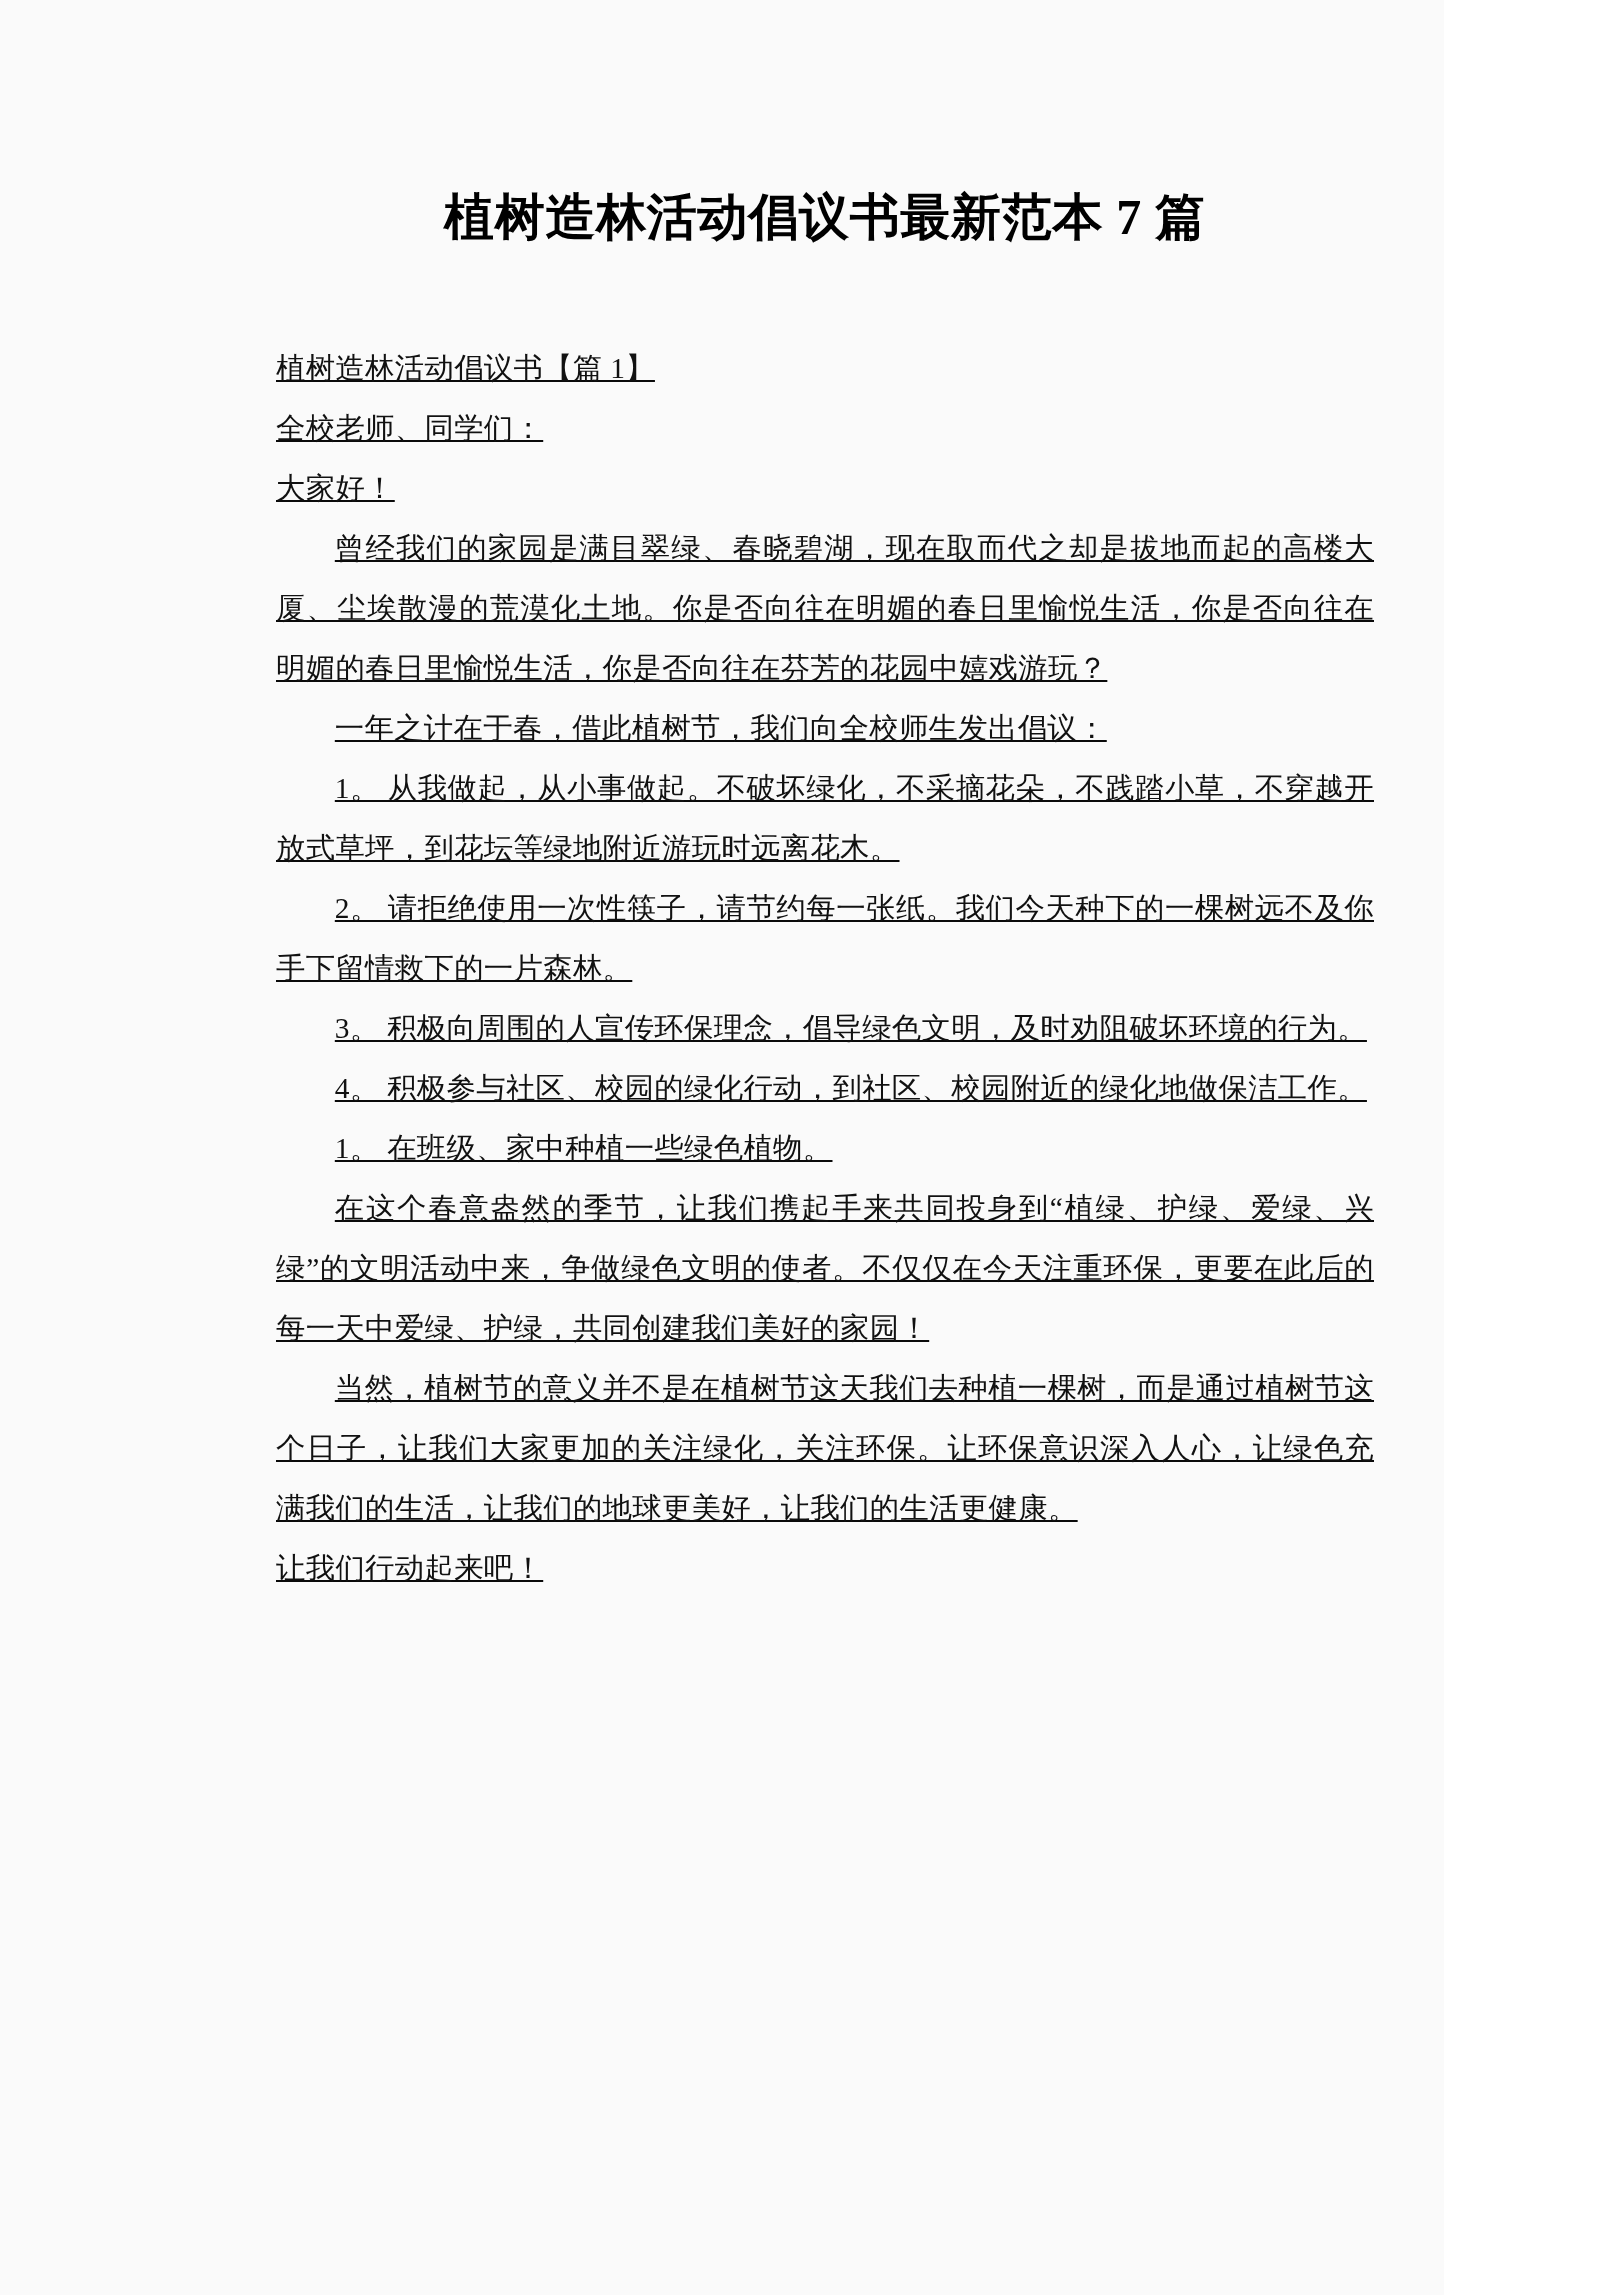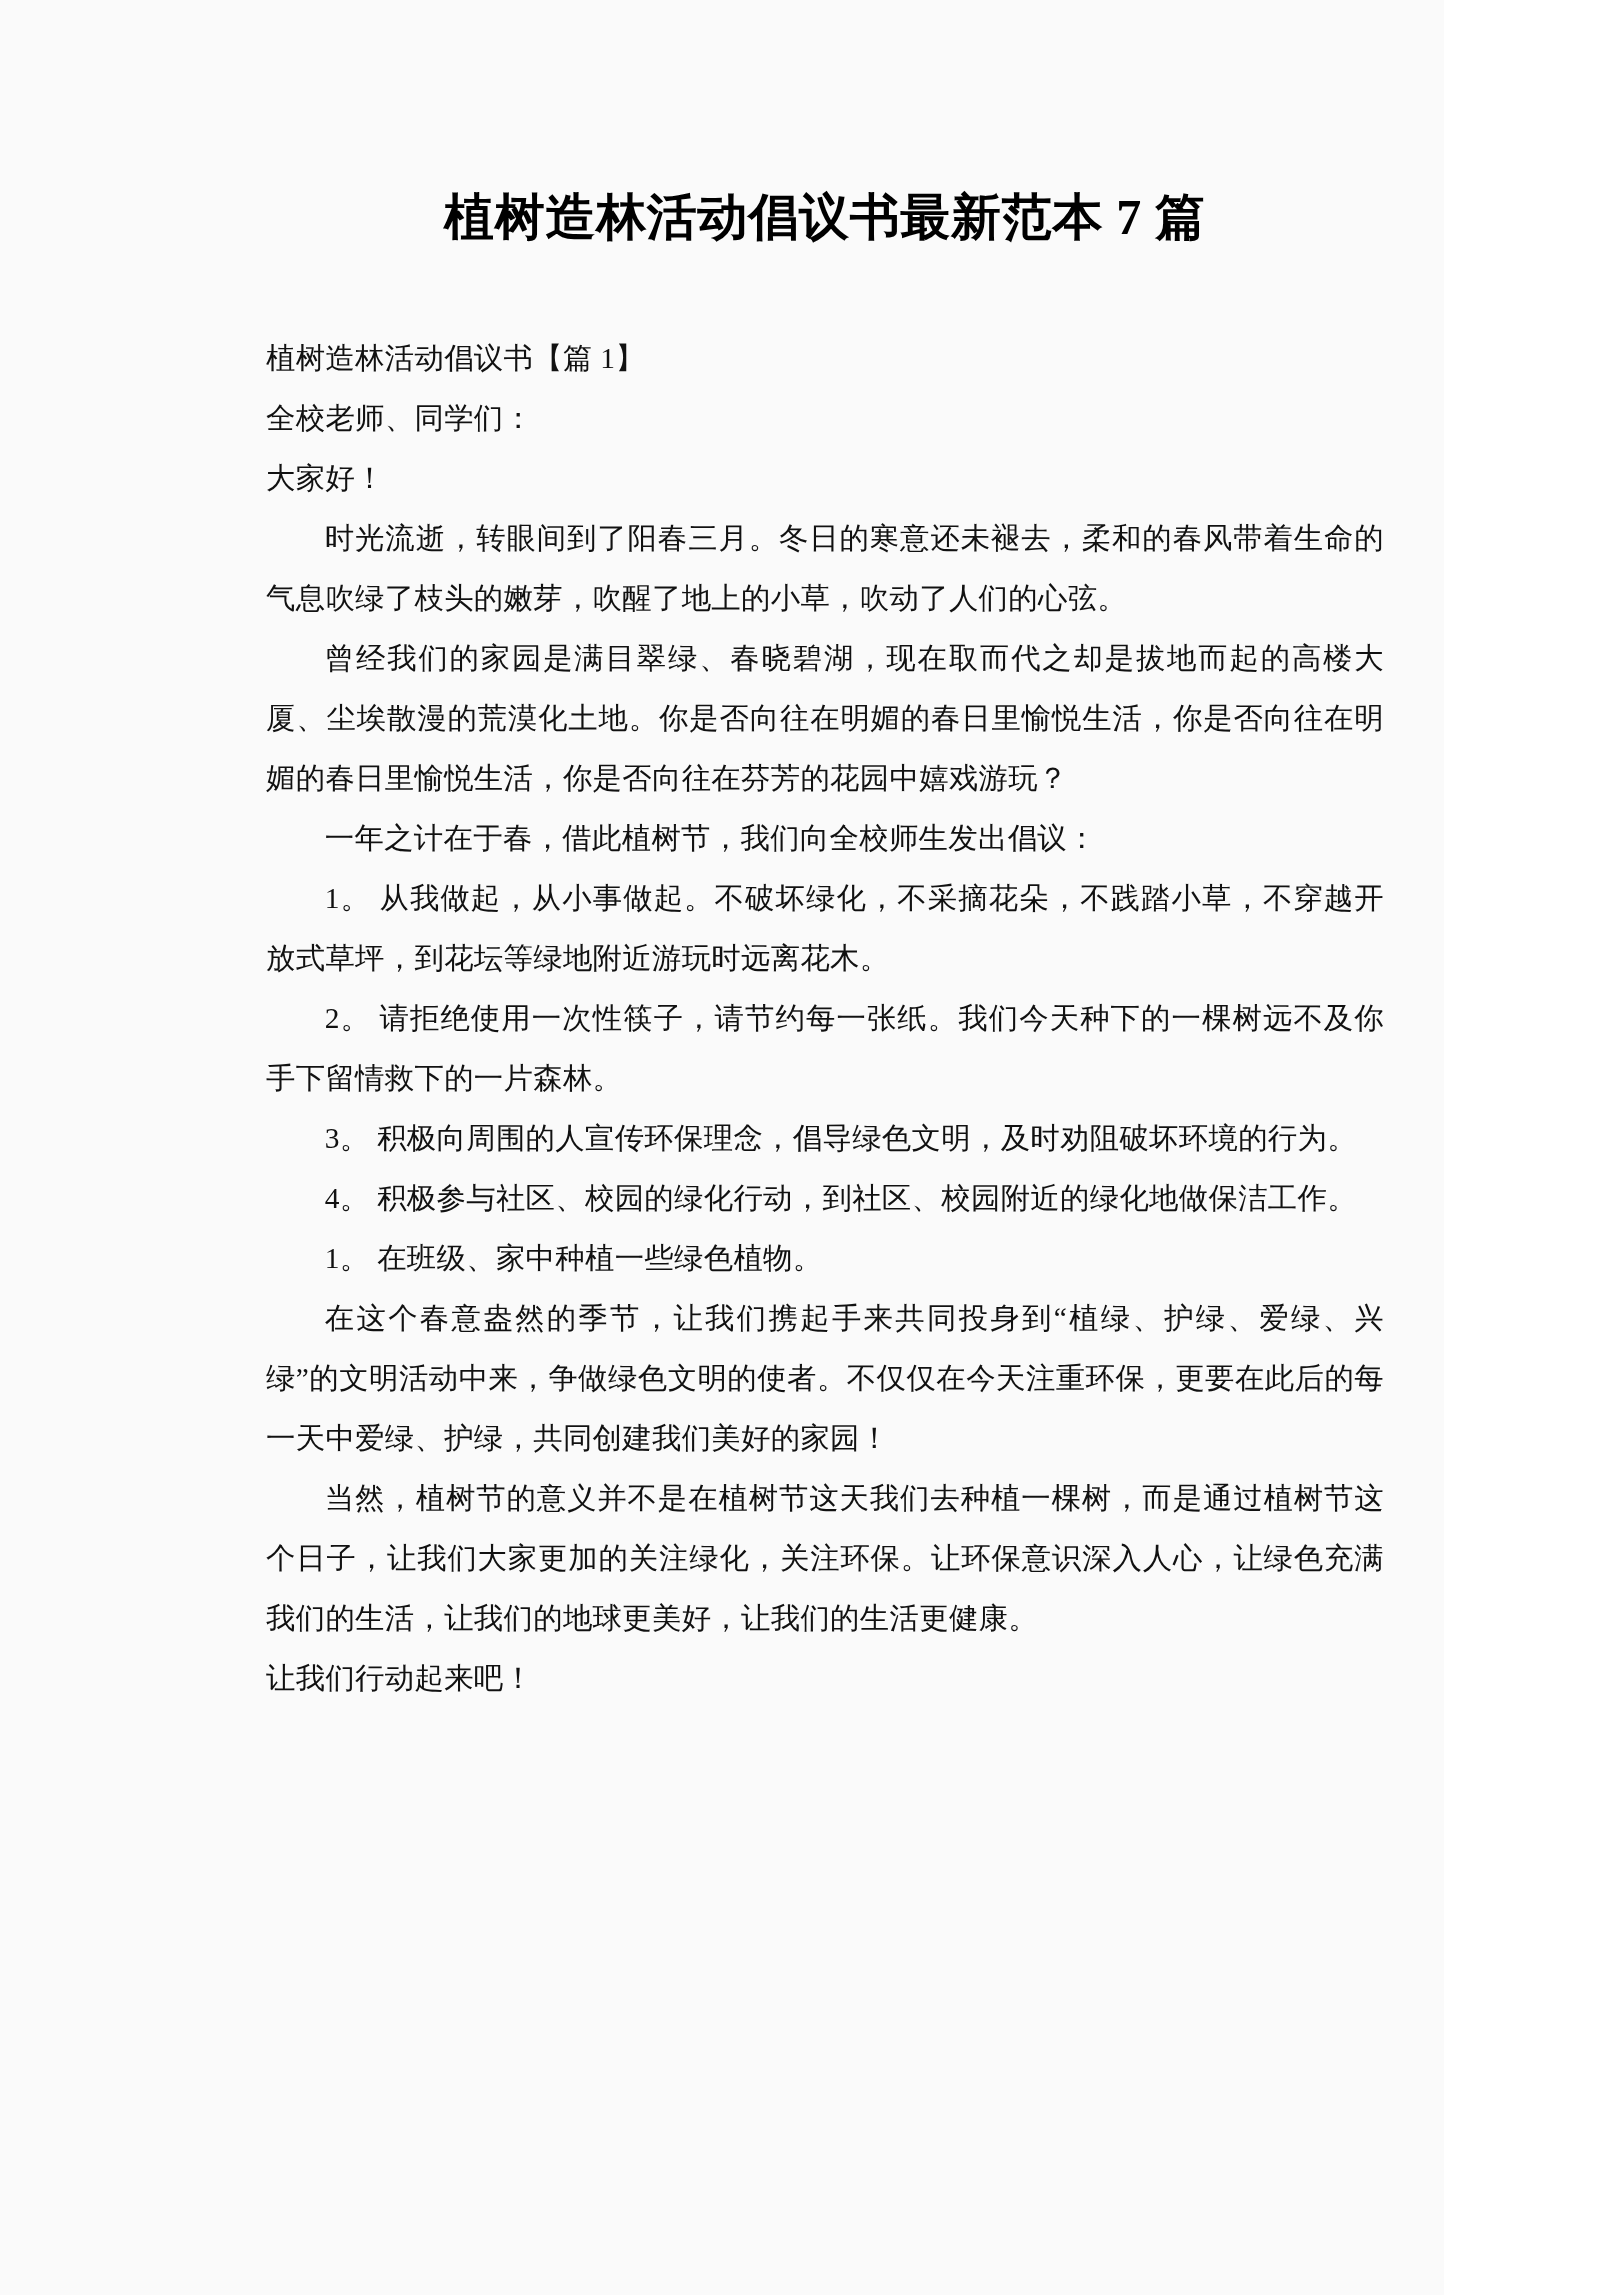--- a/index.html
+++ b/index.html
@@ -27,22 +27,23 @@
     font-size: 50px;
     font-weight: bold;
     text-align: center;
     letter-spacing: 0.7px;
     line-height: 1.25;
     margin: 0;
     padding-top: 186px;
     color: #000000;
   }
   .body-block {
-    margin: 4px;
+    margin: 14px;
     padding-top: 75px;
+    text-decoration: underline;
   }
   p.para {
     margin: 0;
     font-size: 29.4px;
     line-height: 60px;
     text-align: justify;
     text-justify: inter-ideograph;
     letter-spacing: 0.3px;
     color: #111111;
     word-break: break-all;
@@ -66,21 +67,20 @@
     <h1 class="doc-title">植树造林活动倡议书最新范本 7 篇</h1>
 
     <div class="body-block">
 
       <p class="para noindent">植树造林活动倡议书【篇 1】</p>
 
       <p class="para noindent">全校老师、同学们：</p>
 
       <p class="para noindent">大家好！</p>
 
-      <p class="para indent">时光流逝，转眼间到了阳春三月。冬日的寒意还未褪去，柔和的春风带着生命的气息吹绿了枝头的嫩芽，吹醒了地上的小草，吹动了人们的心弦。</p>
 
       <p class="para indent">曾经我们的家园是满目翠绿、春晓碧湖，现在取而代之却是拔地而起的高楼大厦、尘埃散漫的荒漠化土地。你是否向往在明媚的春日里愉悦生活，你是否向往在明媚的春日里愉悦生活，你是否向往在芬芳的花园中嬉戏游玩？</p>
 
       <p class="para indent">一年之计在于春，借此植树节，我们向全校师生发出倡议：</p>
 
       <p class="para indent">1。 从我做起，从小事做起。不破坏绿化，不采摘花朵，不践踏小草，不穿越开放式草坪，到花坛等绿地附近游玩时远离花木。</p>
 
       <p class="para indent">2。 请拒绝使用一次性筷子，请节约每一张纸。我们今天种下的一棵树远不及你手下留情救下的一片森林。</p>
 
       <p class="para indent">3。 积极向周围的人宣传环保理念，倡导绿色文明，及时劝阻破坏环境的行为。</p>

